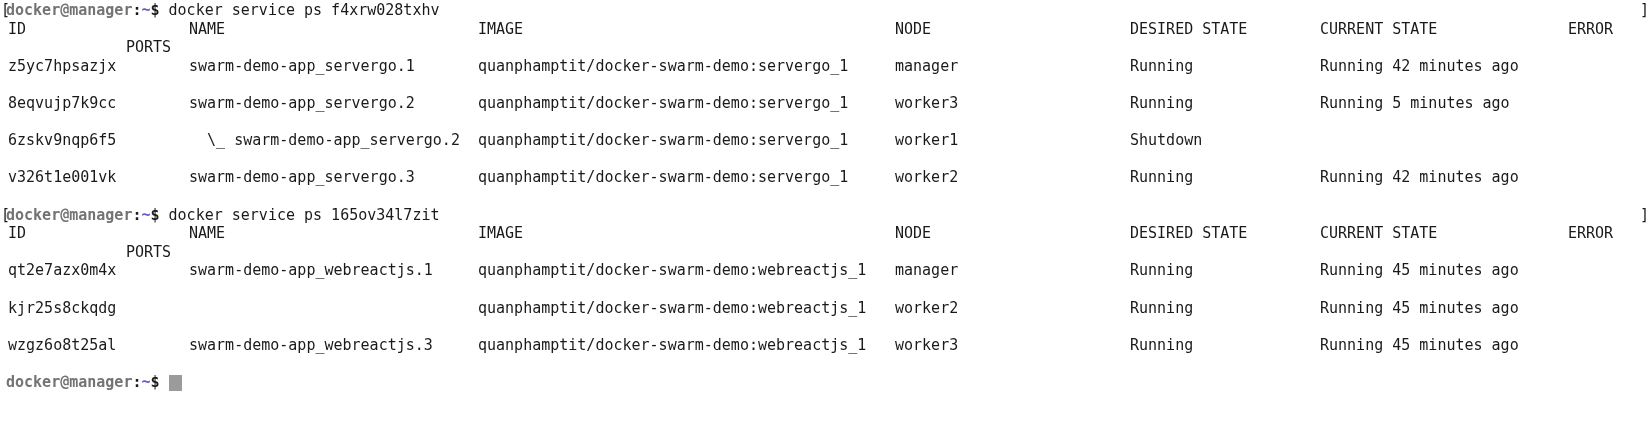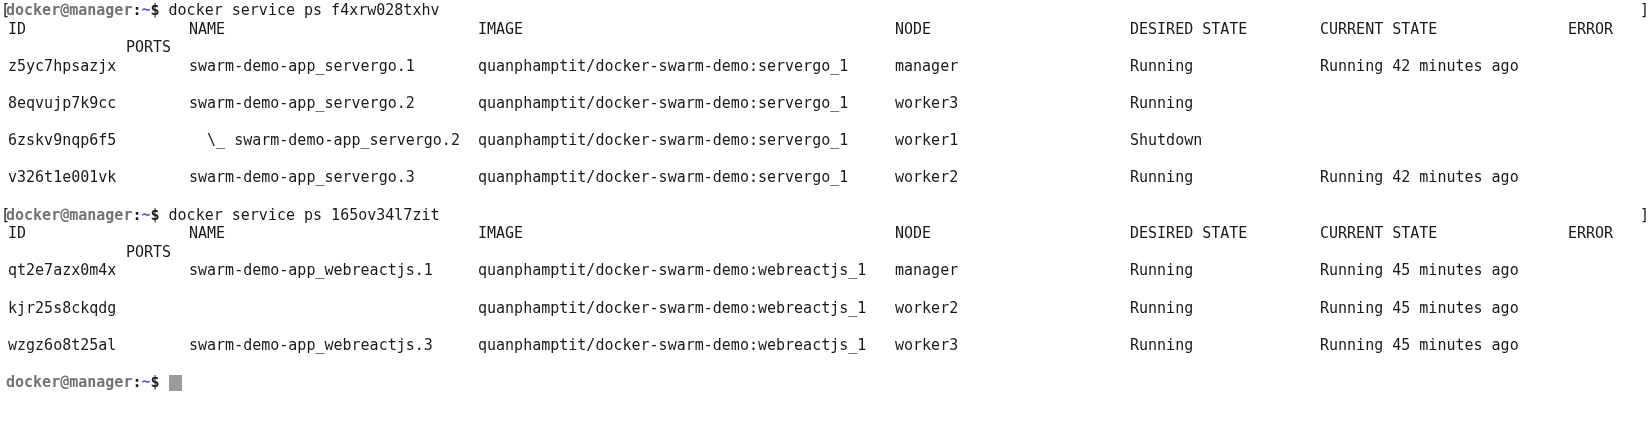--- a/index.html
+++ b/index.html
@@ -63,20 +63,21 @@
     <span class="cell c-current">Running 42 minutes ago</span>
   </div>
   <div class="line"></div>
 
   <div class="line">
     <span class="cell c-id">8eqvujp7k9cc</span>
     <span class="cell c-name">swarm-demo-app_servergo.2</span>
     <span class="cell c-image">quanphamptit/docker-swarm-demo:servergo_1</span>
     <span class="cell c-node">worker3</span>
     <span class="cell c-desired">Running</span>
+    <span class="cell c-current">Running 5 minutes ago</span>
   </div>
   <div class="line"></div>
 
   <div class="line">
     <span class="cell c-id">6zskv9nqp6f5</span>
     <span class="cell c-name">  \_ swarm-demo-app_servergo.2</span>
     <span class="cell c-image">quanphamptit/docker-swarm-demo:servergo_1</span>
     <span class="cell c-node">worker1</span>
     <span class="cell c-desired">Shutdown</span>
   </div>

